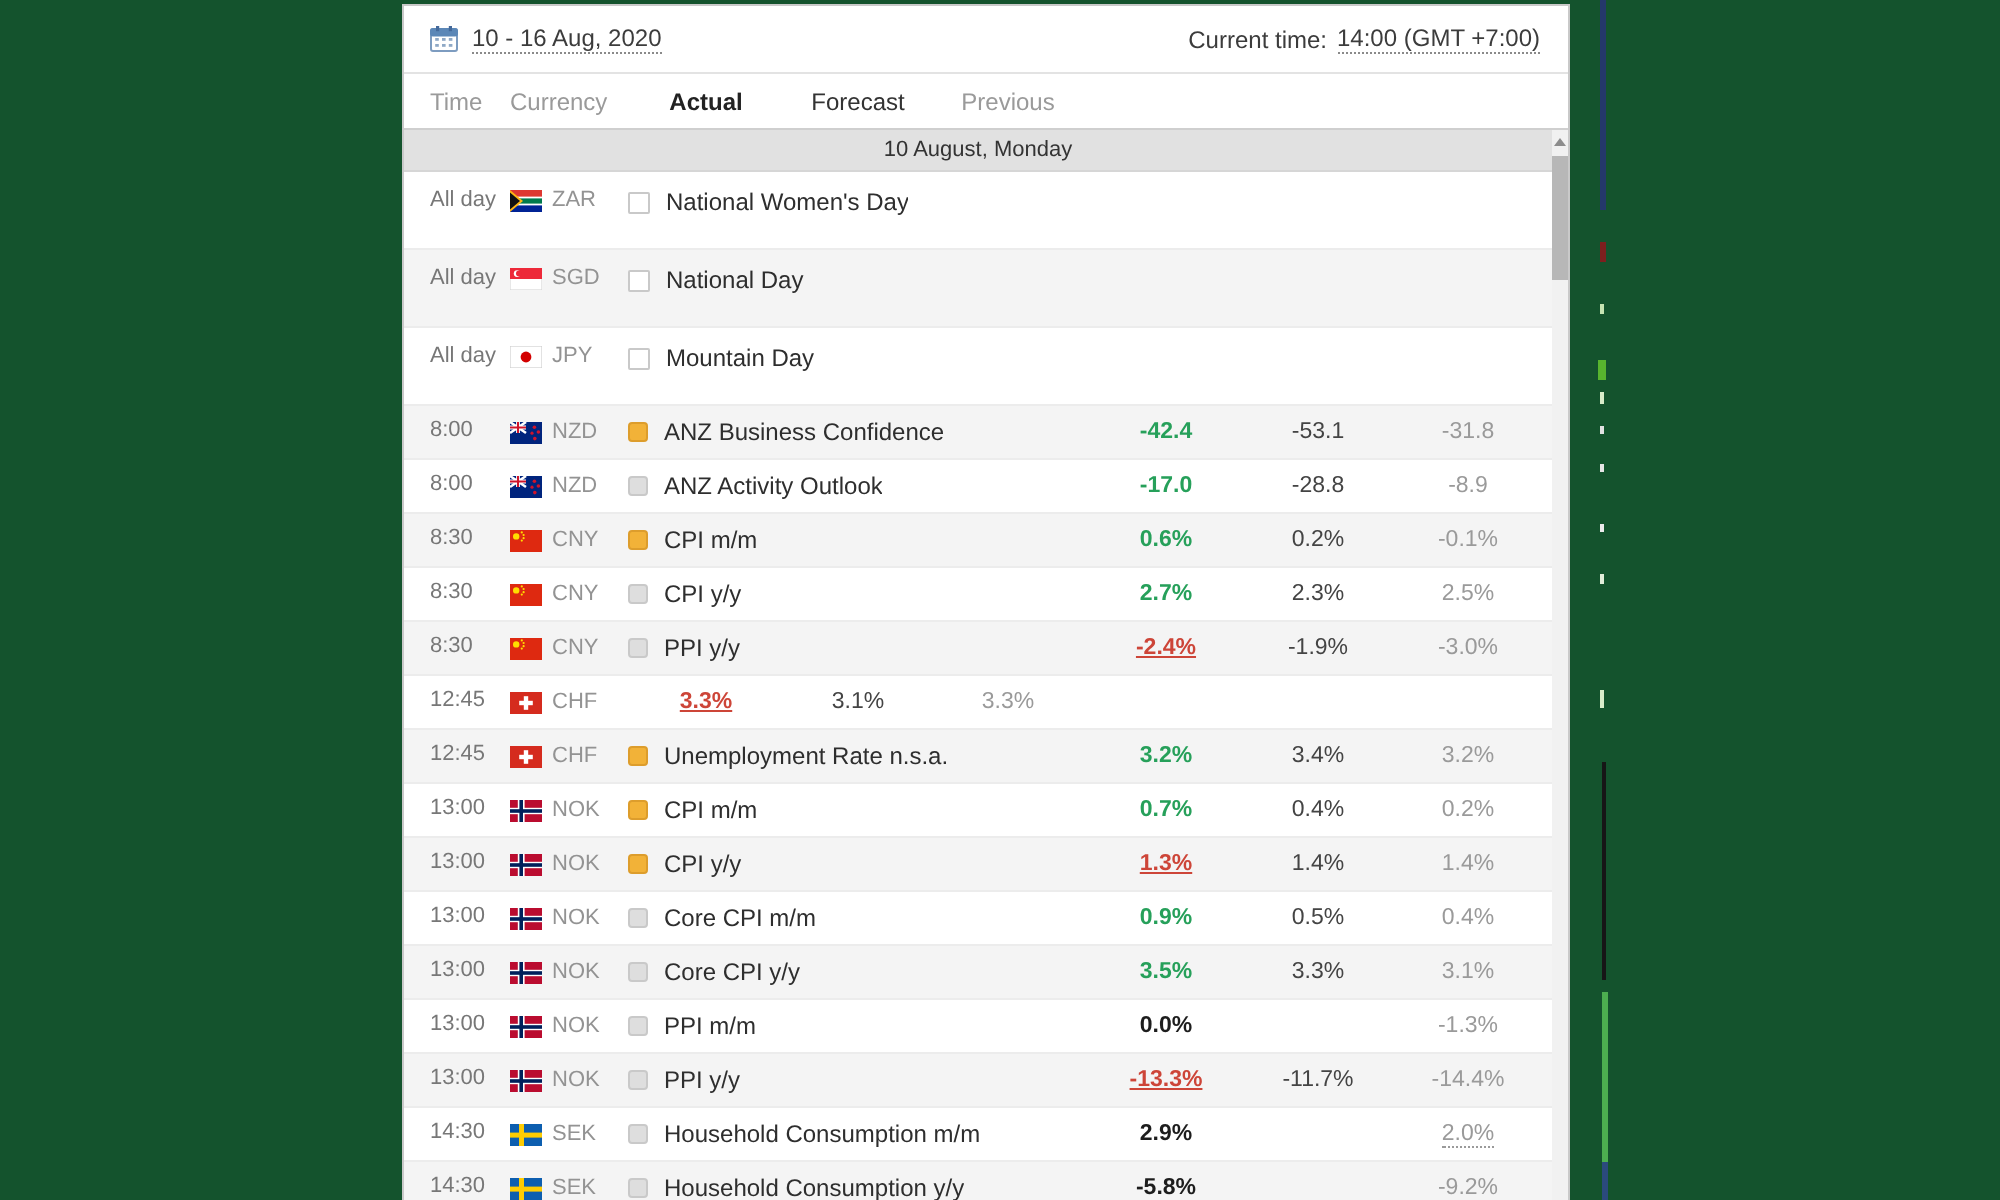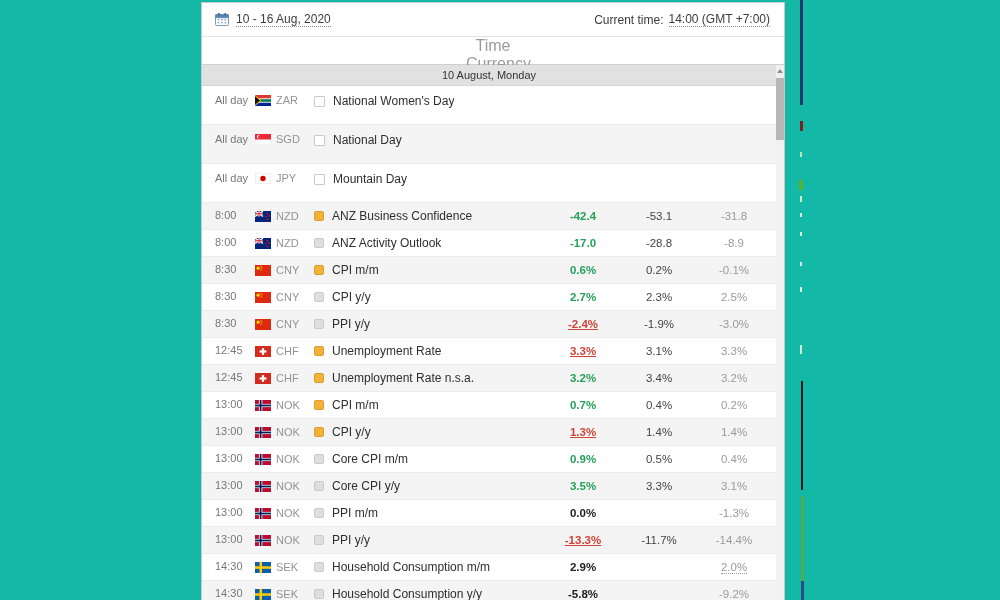--- a/index.html
+++ b/index.html
@@ -1,34 +1,34 @@
 <!DOCTYPE html>
 <html><head>
 <meta charset="utf-8">
 <style>
   * { margin:0; padding:0; box-sizing:border-box; }
   html,body { width:1000px; height:600px; background:#fff; overflow:hidden;
     font-family:"Liberation Sans","DejaVu Sans",sans-serif; }
-  .stage { position:relative; width:1000px; height:600px; background:#14b8a6; }
+  .stage { position:relative; width:1000px; height:600px; background:#14532d; }
 
   .widget { position:absolute; left:201px; top:2px; width:584px; height:598px;
     background:#fff; border:1px solid #c9c9c9; border-bottom:none; overflow:hidden; }
 
   
   .date-bar { height:34px; display:flex; align-items:center; padding:0 14px 0 13px;
     border-bottom:1px solid #e3e3e3; font-size:12px; color:#3c3c3c; }
   .cal-ico { width:14px; height:13px; margin-right:7px; flex:0 0 auto; }
   .dotted { border-bottom:1px dotted #8a8a8a; cursor:pointer; }
   .spacer { flex:1; }
   .cur-time-label { color:#3c3c3c; margin-right:5px; }
 
   
   .col-head-wrap { border-bottom:1px solid #cfcfcf; }
   .col-head { display:flex; align-items:center; height:27px; width:574px; padding-left:13px;
-    font-size:16px;flex-direction:column; }
+    font-size:12px; }
   .h-time { width:40px; color:#9a9a9a; }
   .h-cur { width:59px; color:#9a9a9a; }
   .h-event { flex:1; color:#9a9a9a; padding-left:1px; }
   .h-actual { width:78px; text-align:center; color:#222; font-weight:bold; }
   .h-forecast { width:74px; text-align:center; color:#333; }
   .h-previous { width:76px; text-align:center; color:#9a9a9a; margin-right:4px; }
 
   
   .table-area { position:relative; height:536px; overflow:hidden; }
   .rows { width:574px; }
@@ -314,24 +314,20 @@
             <div class="c-cur">
               <span class="flag">
                 <svg viewBox="0 0 16 11">
                   <rect width="16" height="11" fill="#d52b1e"></rect>
                   <rect x="6.9" y="2.1" width="2.2" height="6.8" fill="#fff"></rect>
                   <rect x="4.6" y="4.4" width="6.8" height="2.2" fill="#fff"></rect>
                 </svg>
               </span>
               <span class="code">CHF</span>
             </div>
-            <div class="c-event">
-              <span class="imp high"></span>
-              <span class="ev">Unemployment Rate</span>
-            </div>
             <div class="c-val c-actual negative">3.3%</div>
             <div class="c-val c-forecast">3.1%</div>
             <div class="c-val c-previous"><span class="">3.3%</span></div>
           </div>
           <div class="row alt">
             <div class="c-time">12:45</div>
             <div class="c-cur">
               <span class="flag">
                 <svg viewBox="0 0 16 11">
                   <rect width="16" height="11" fill="#d52b1e"></rect>

